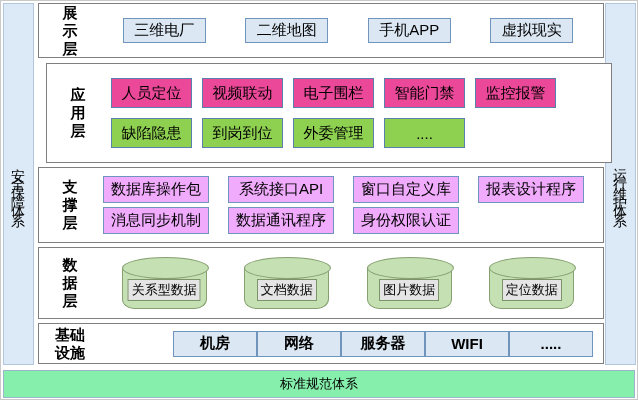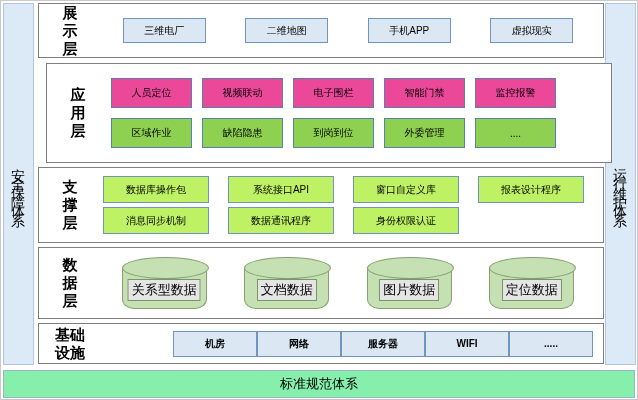--- a/index.html
+++ b/index.html
@@ -41,25 +41,25 @@
 
   .content { flex:1; display:flex; flex-direction:column;
              justify-content:space-evenly; padding:4px 10px 4px 2px; }
   .row { display:flex; align-items:center; }
   .row.spread { justify-content:space-around; }
   .row.even   { justify-content:flex-end;font-weight:bold; }
   .row.gap19  { gap:19px; }
   .row.gap10  { gap:10px; }
 
   .box { display:flex; align-items:center; justify-content:center;
-         font-size:10px; color:#000; text-align:center; flex:0 0 auto; }
+         font-size:15px; color:#000; text-align:center; flex:0 0 auto; }
   .bx-present { width:83px; height:25px; background:#dbe7f3; border:1px solid #6f94bd; }
   .bx-yellow  { width:81px; height:30px; background:#ec4899; border:1px solid #5a80ae; }
   .bx-green   { width:81px; height:30px; background:#8ed050; border:1px solid #5a80ae; }
-  .bx-support { width:106px; height:27px; background:#bef264; border:1px solid #6f94bd; }
+  .bx-support { width:106px; height:27px; background:#f0abfc; border:1px solid #6f94bd; }
   .bx-infra   { width:84px; height:26px; background:#dbe7f3; border:1px solid #6f94bd; }
 
   
   .cyl { position:relative; width:85px; height:42px; margin-top:10px;
          background:#c5e0b3; border:1px solid #86a070; border-top:none;
          border-radius:0 0 12px 12px / 0 0 10px 10px; flex:0 0 auto; }
   .cyl::before { content:""; position:absolute; left:-1px; top:-10px;
                  width:85px; height:20px; background:#c5e0b3;
                  border:1px solid #86a070; border-radius:50%; }
   .cyl-label { position:absolute; left:50%; top:12px; transform:translateX(-50%);
@@ -105,21 +105,20 @@
       </div>
       <div class="content">
         <div class="row gap10">
             <div class="box bx-yellow">人员定位</div>
             <div class="box bx-yellow">视频联动</div>
             <div class="box bx-yellow">电子围栏</div>
             <div class="box bx-yellow">智能门禁</div>
             <div class="box bx-yellow">监控报警</div>
           </div>
         <div class="row gap10">
-            <div class="box bx-green">区域作业</div>
             <div class="box bx-green">缺陷隐患</div>
             <div class="box bx-green">到岗到位</div>
             <div class="box bx-green">外委管理</div>
             <div class="box bx-green">....</div>
           </div>
       </div>
     </div>
 
     <div class="panel p3">
       <div class="label-zone">

